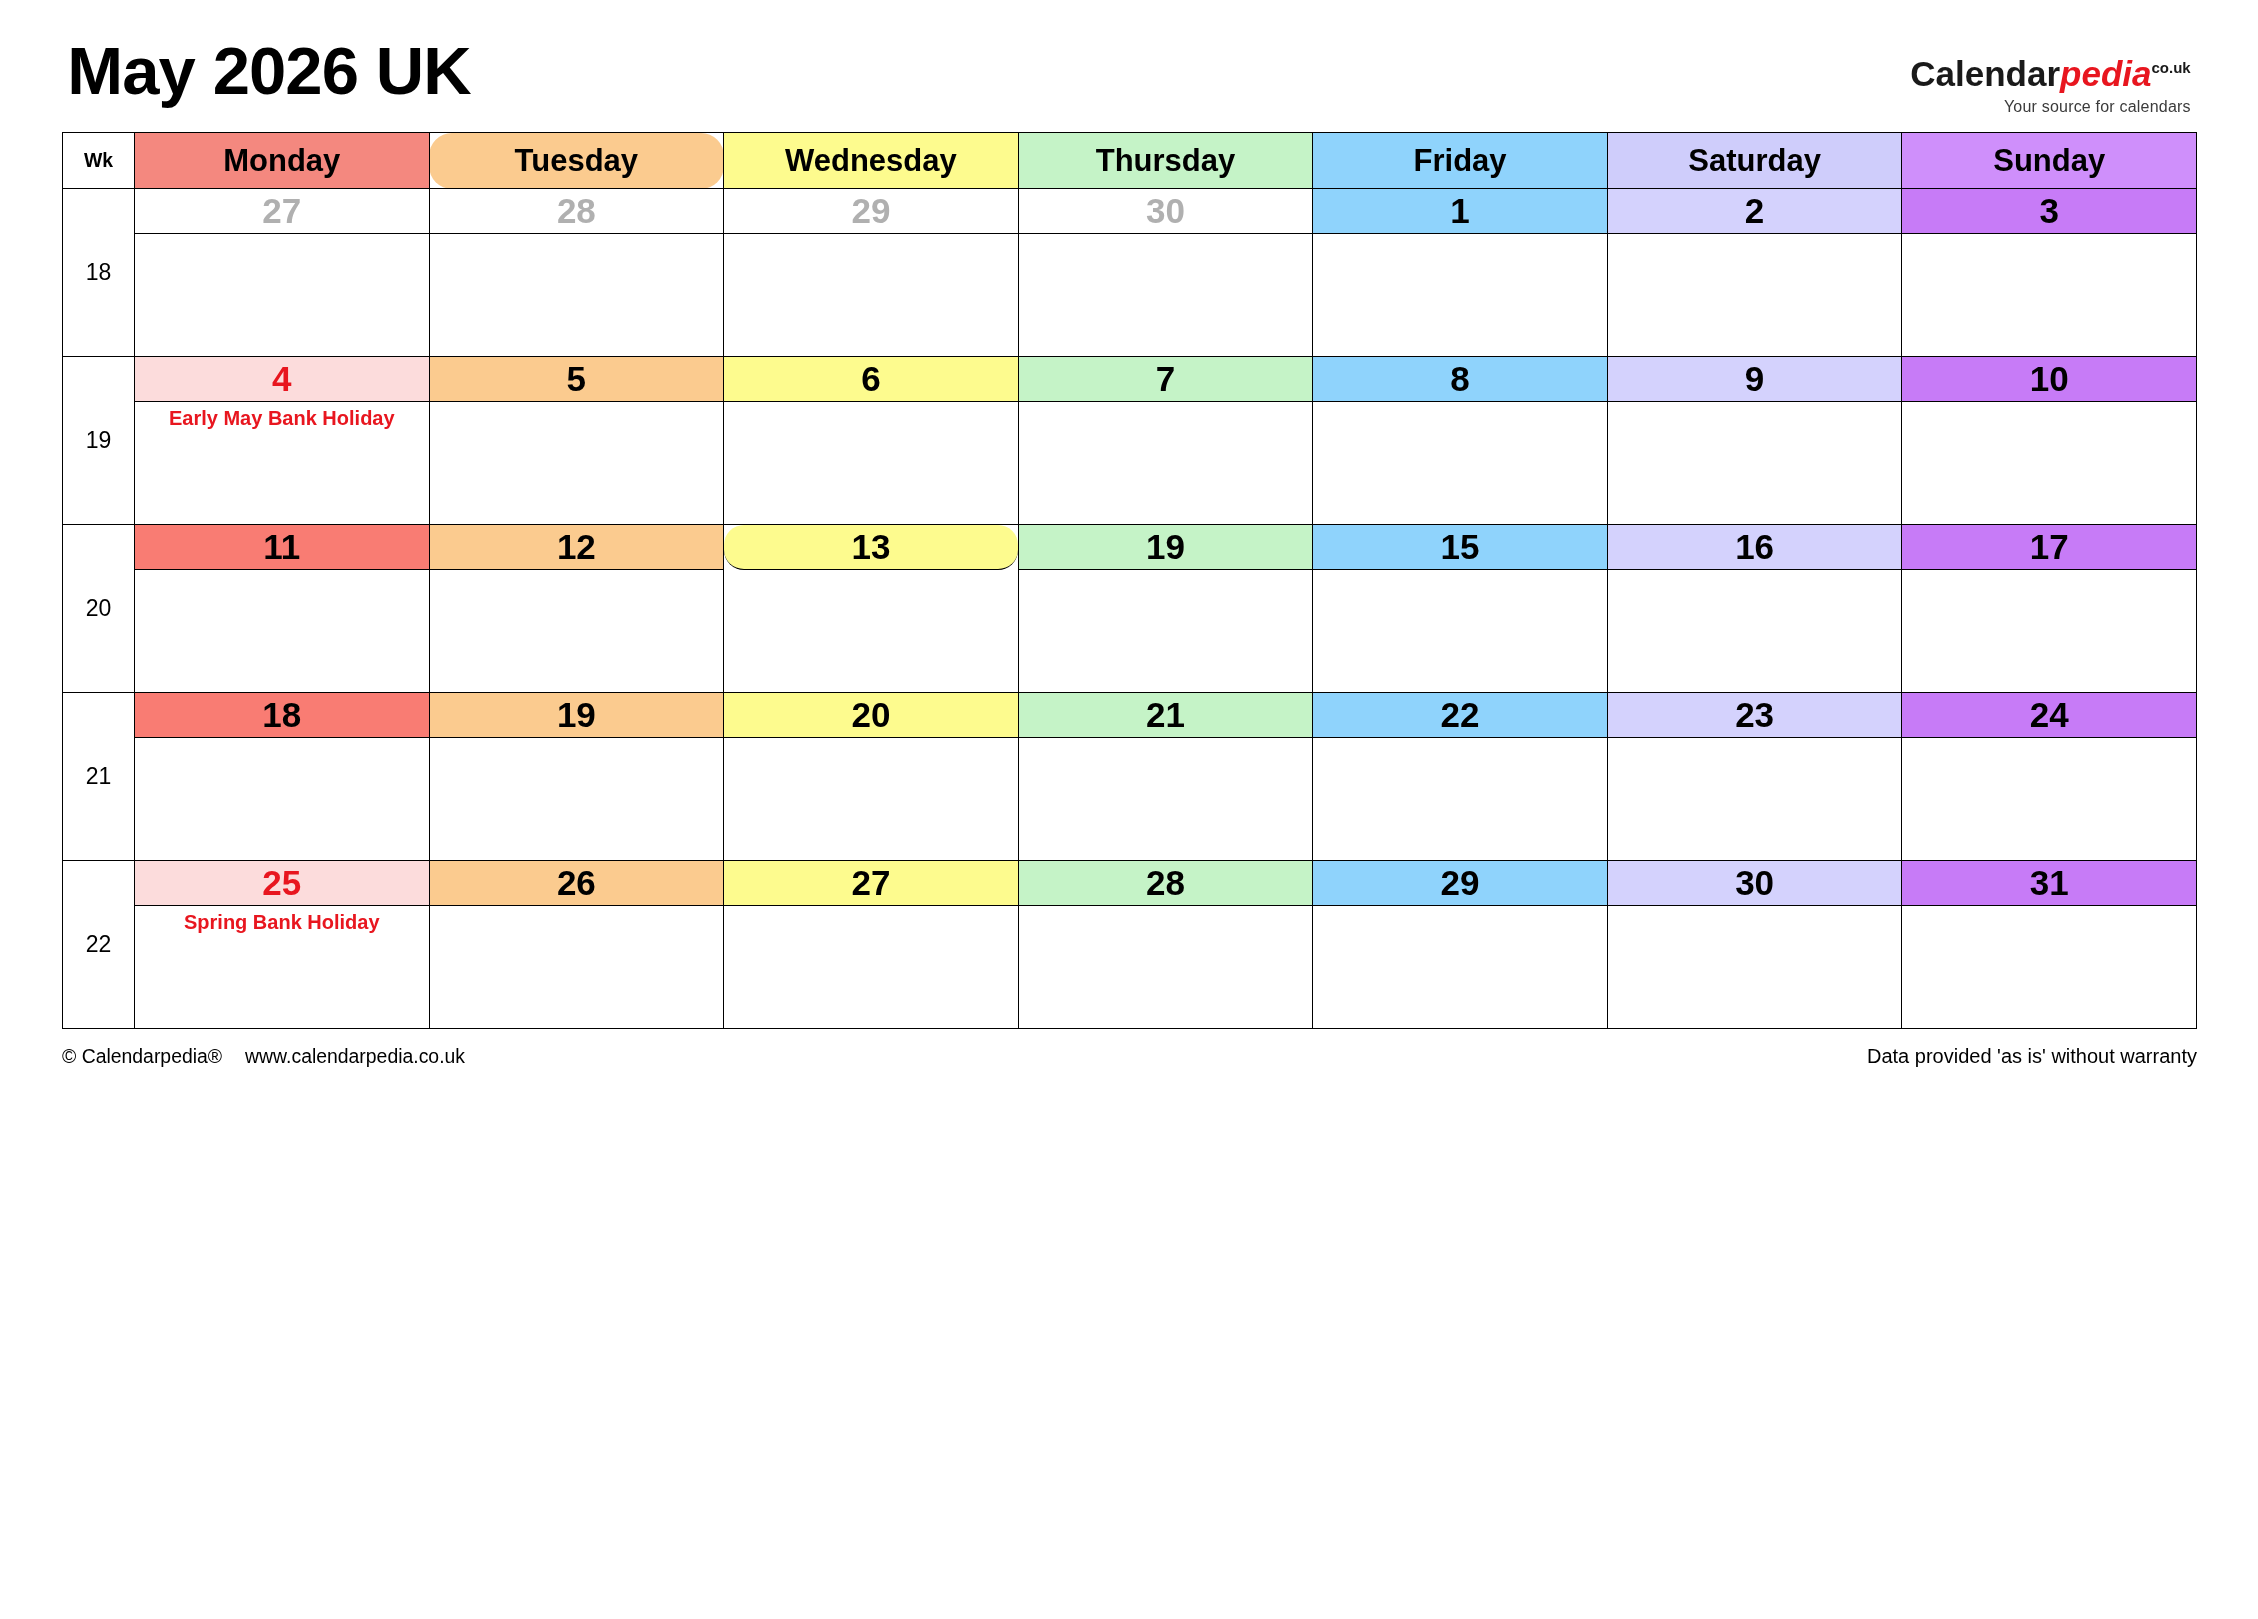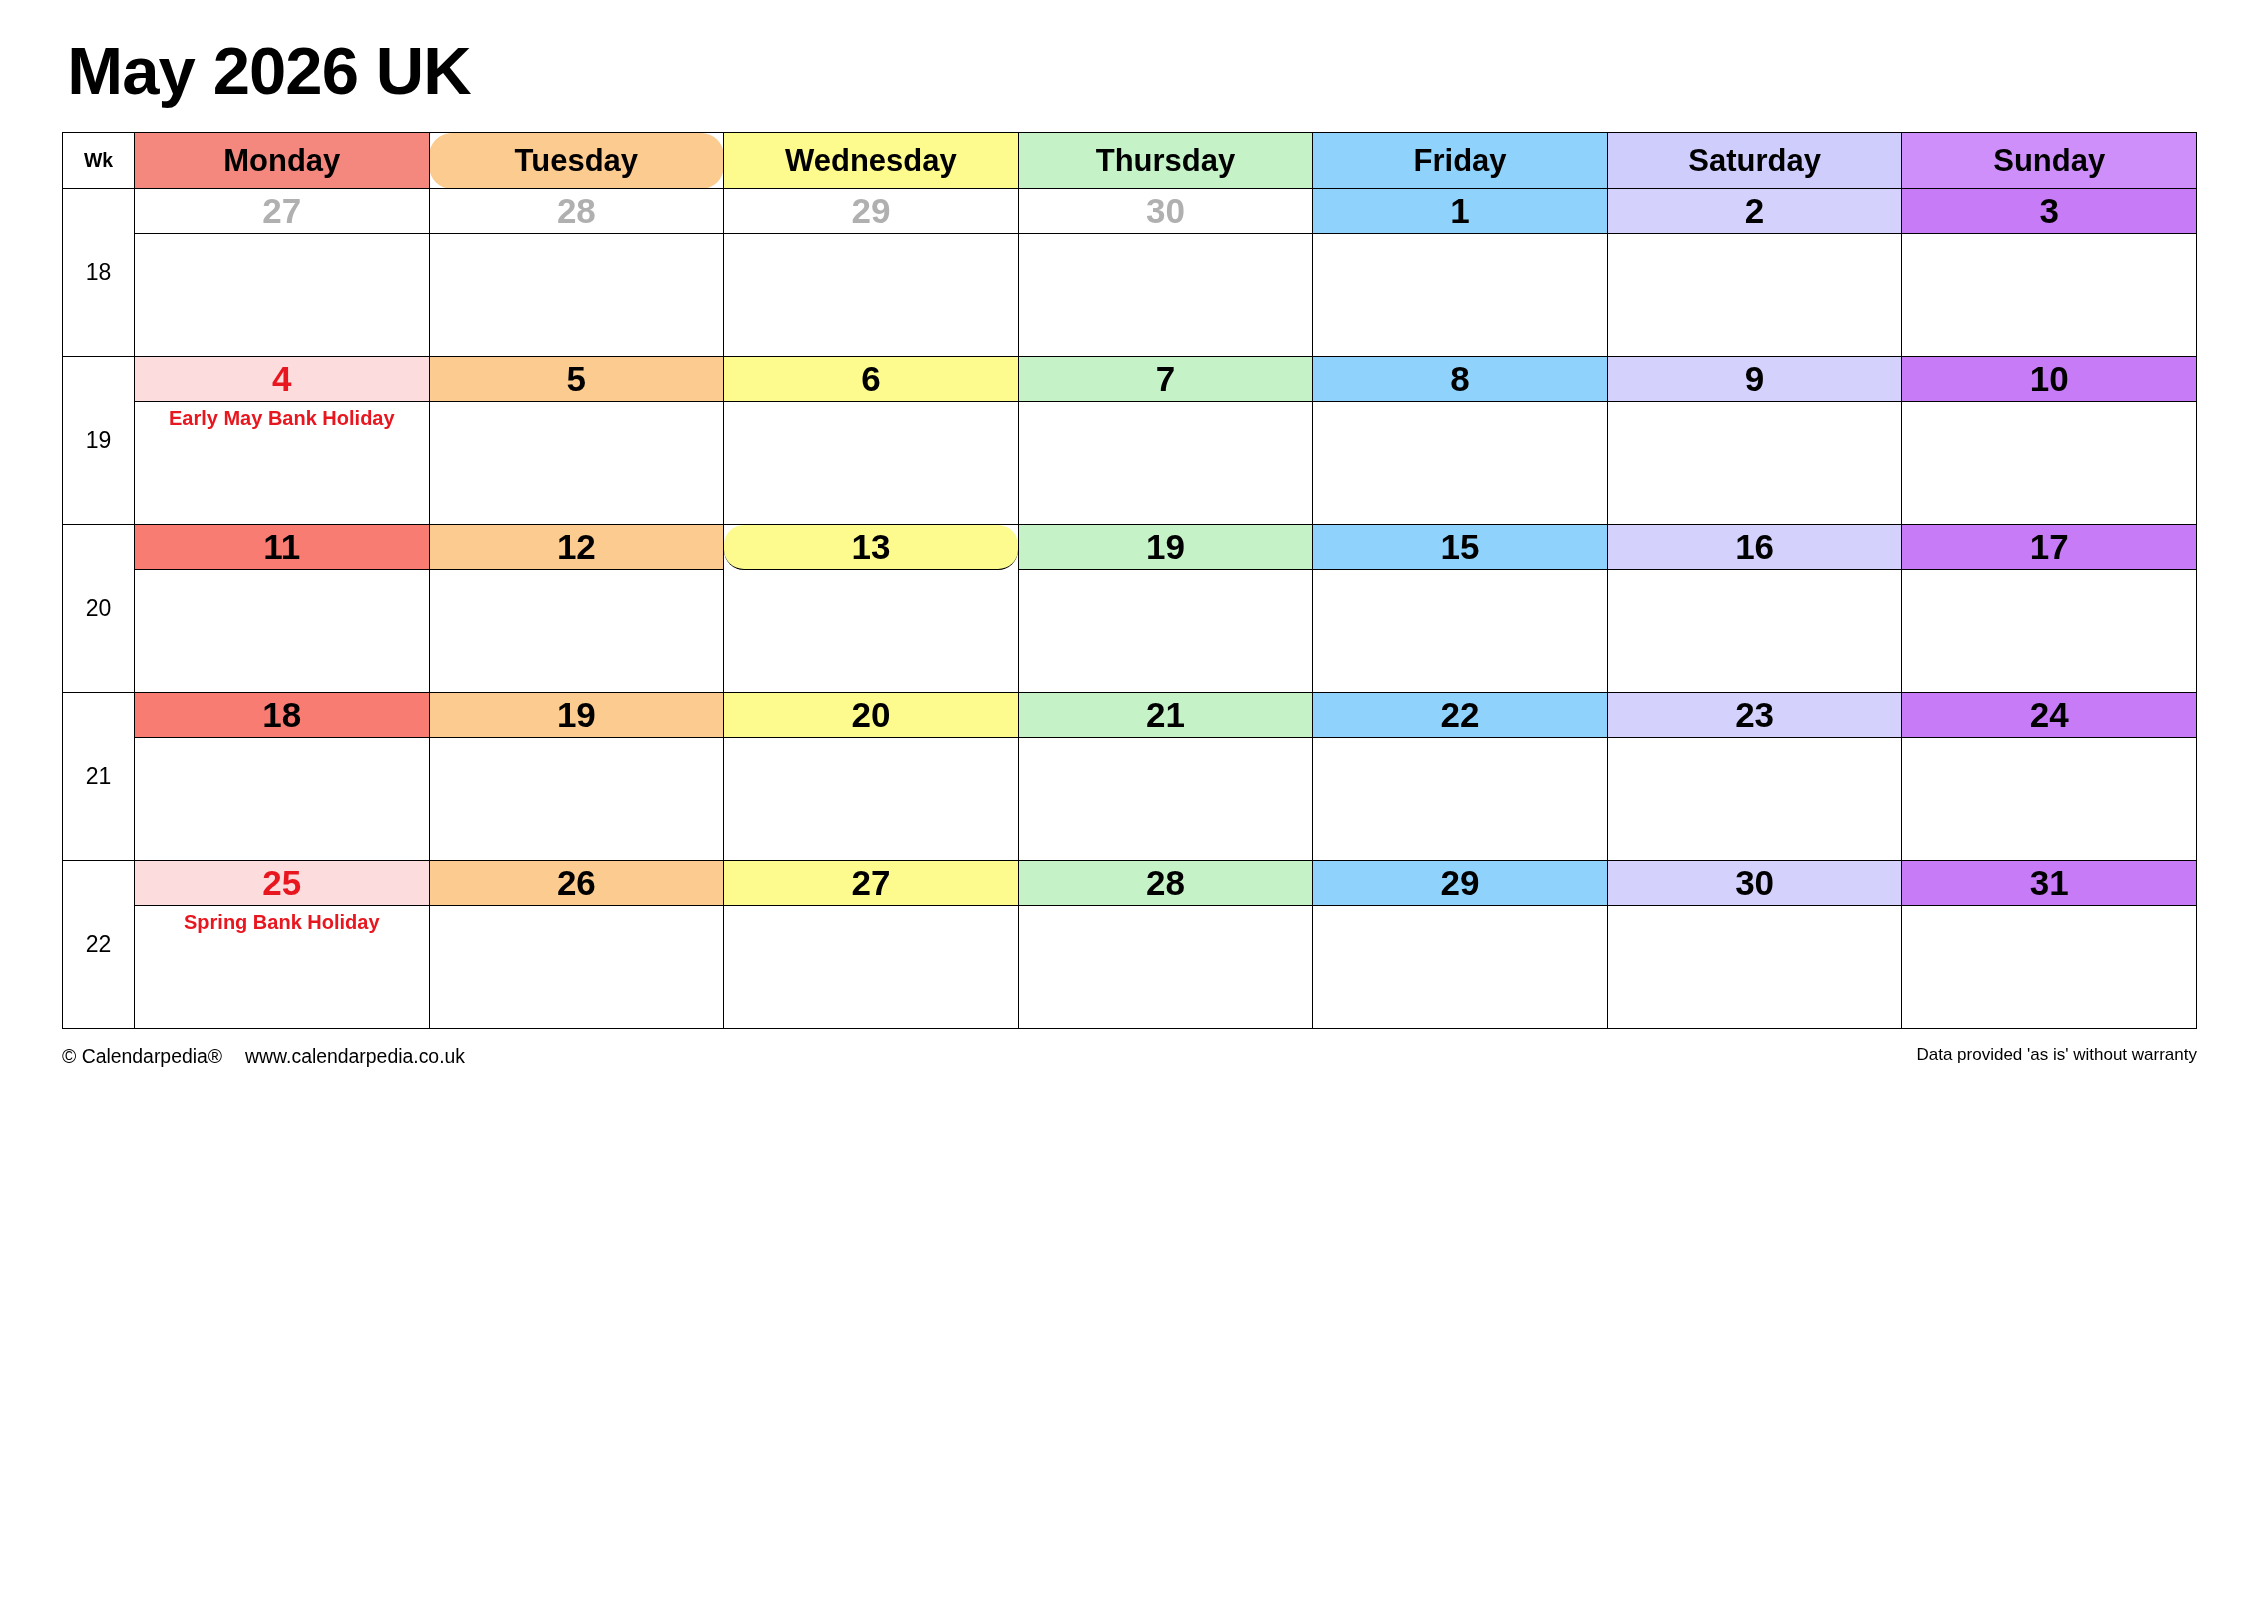--- a/index.html
+++ b/index.html
@@ -140,32 +140,38 @@
     display: flex;
     justify-content: space-between;
     margin: 0 auto;
     width: 2135px;
     padding-top: 16px;
     font-size: 19.4px;
   }
   .footer-left { white-space: nowrap; }
   .footer-left .sep { display: inline-block; width: 23px; }
   .footer-right {
-    font-size: 17px;
+    font-size: 20px;
     white-space: nowrap;
     padding-bottom: 1.8px;
   }
 </style>
 </head>
 <body>
 
 <div class="page">
 
   <div class="header">
     <h1 class="title">May 2026 UK</h1>
+    <div class="brand">
+      <div class="brand-line">
+        <span class="brand-calendar">Calendar</span><span class="brand-pedia">pedia</span><span class="brand-couk">co.uk</span>
+      </div>
+      <div class="brand-tag">Your source for calendars</div>
+    </div>
   </div>
 
   <table class="cal">
     <colgroup>
       <col class="wkcol">
       <col>
         <col>
         <col>
         <col>
         <col>

